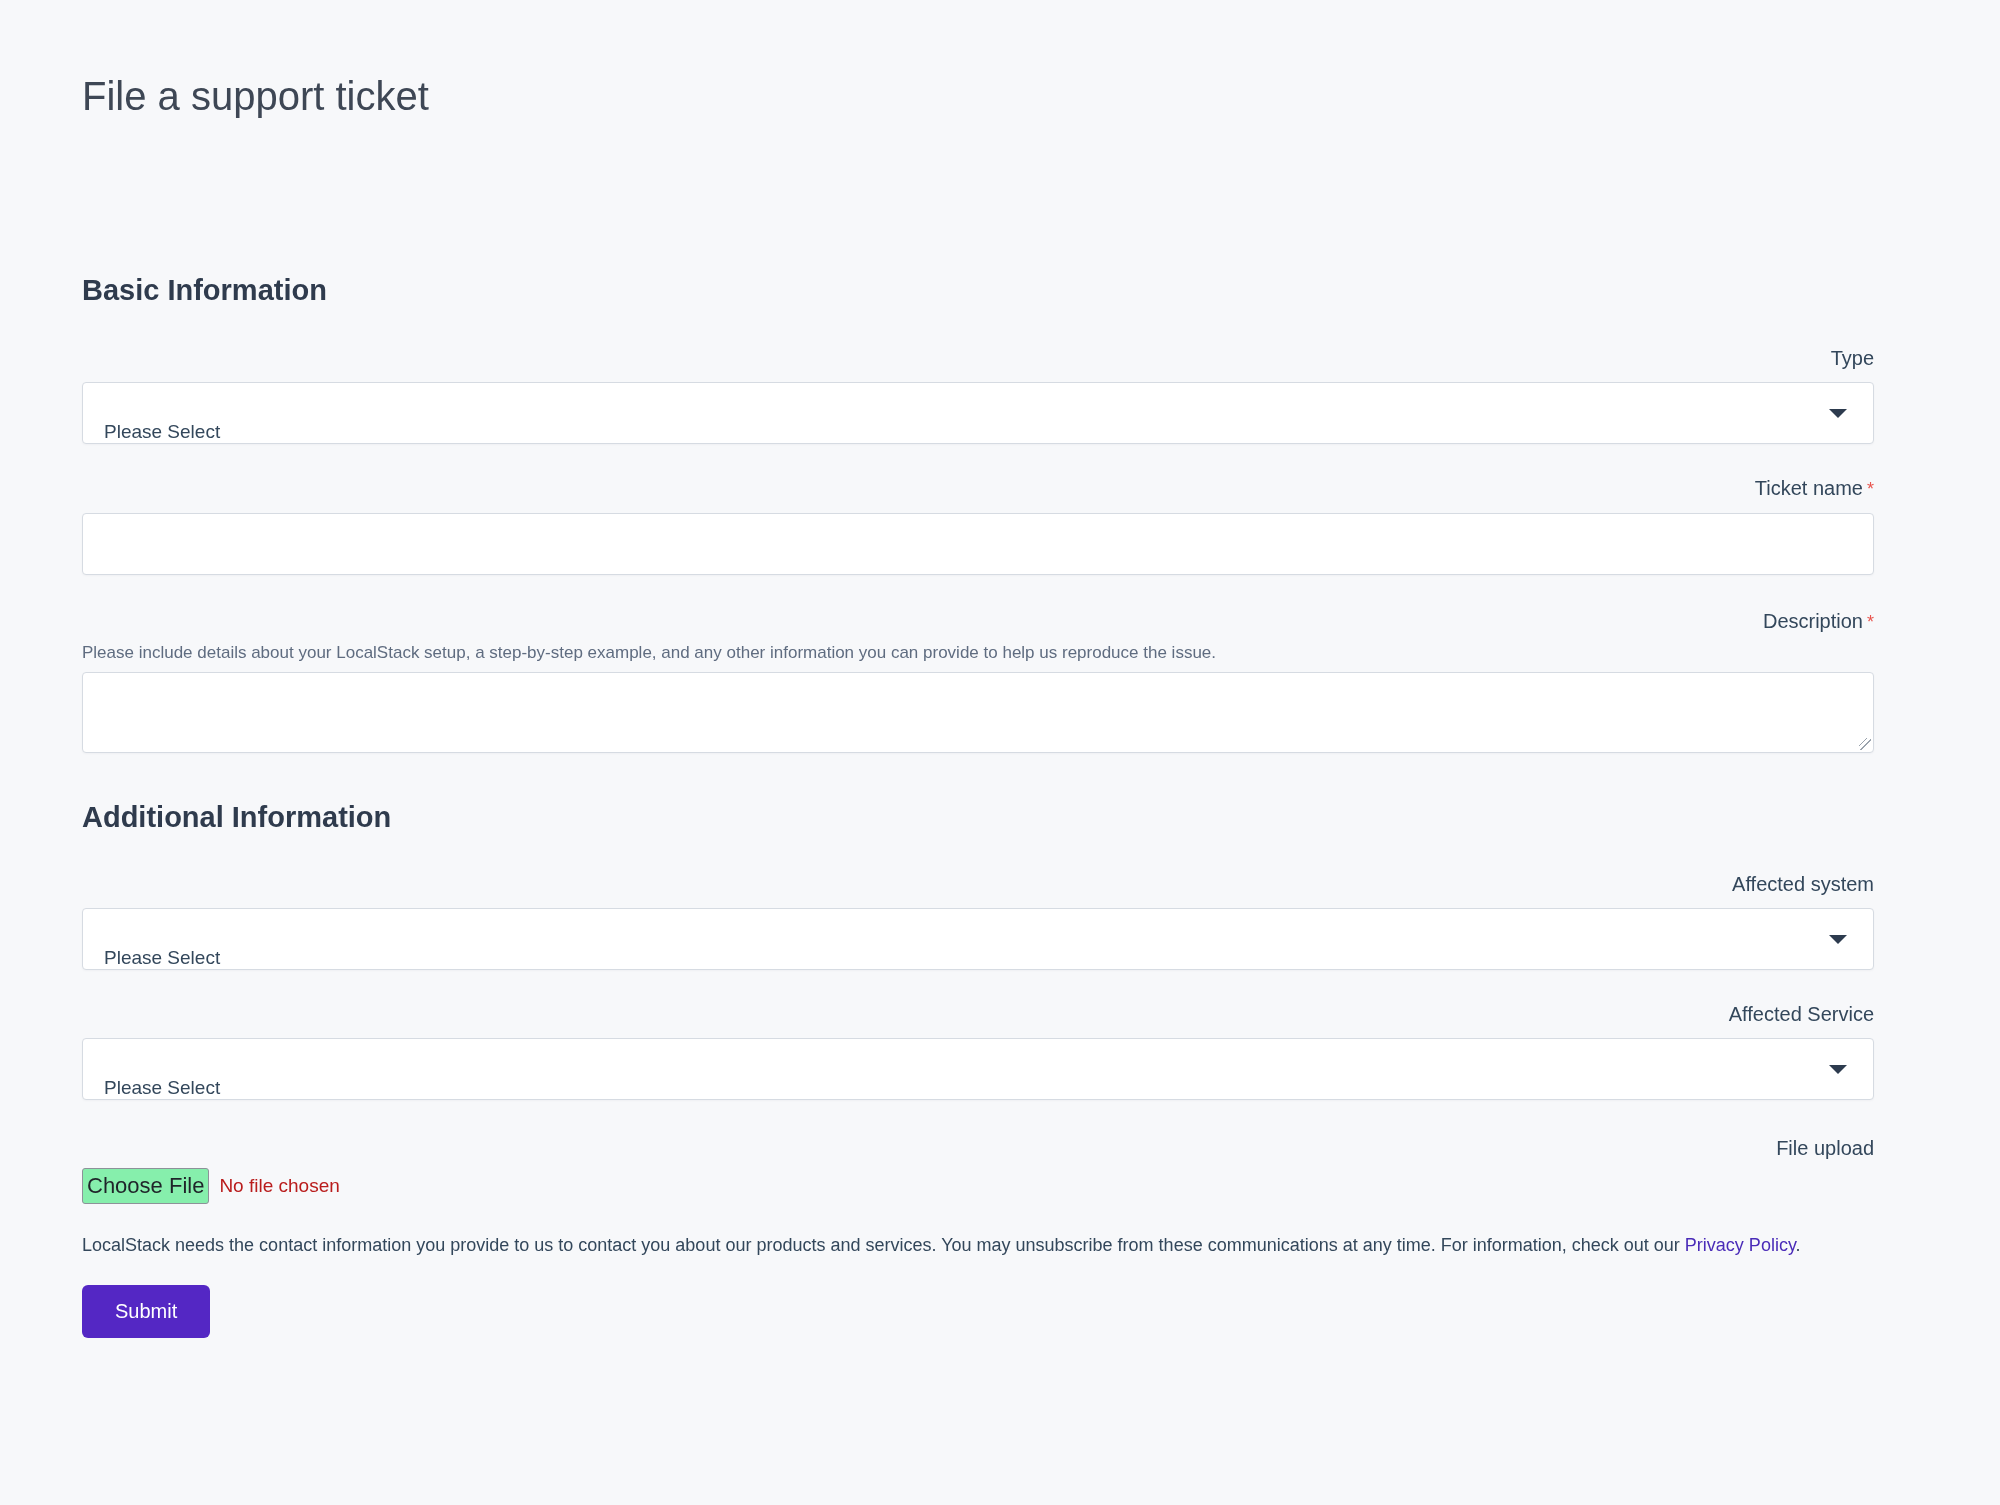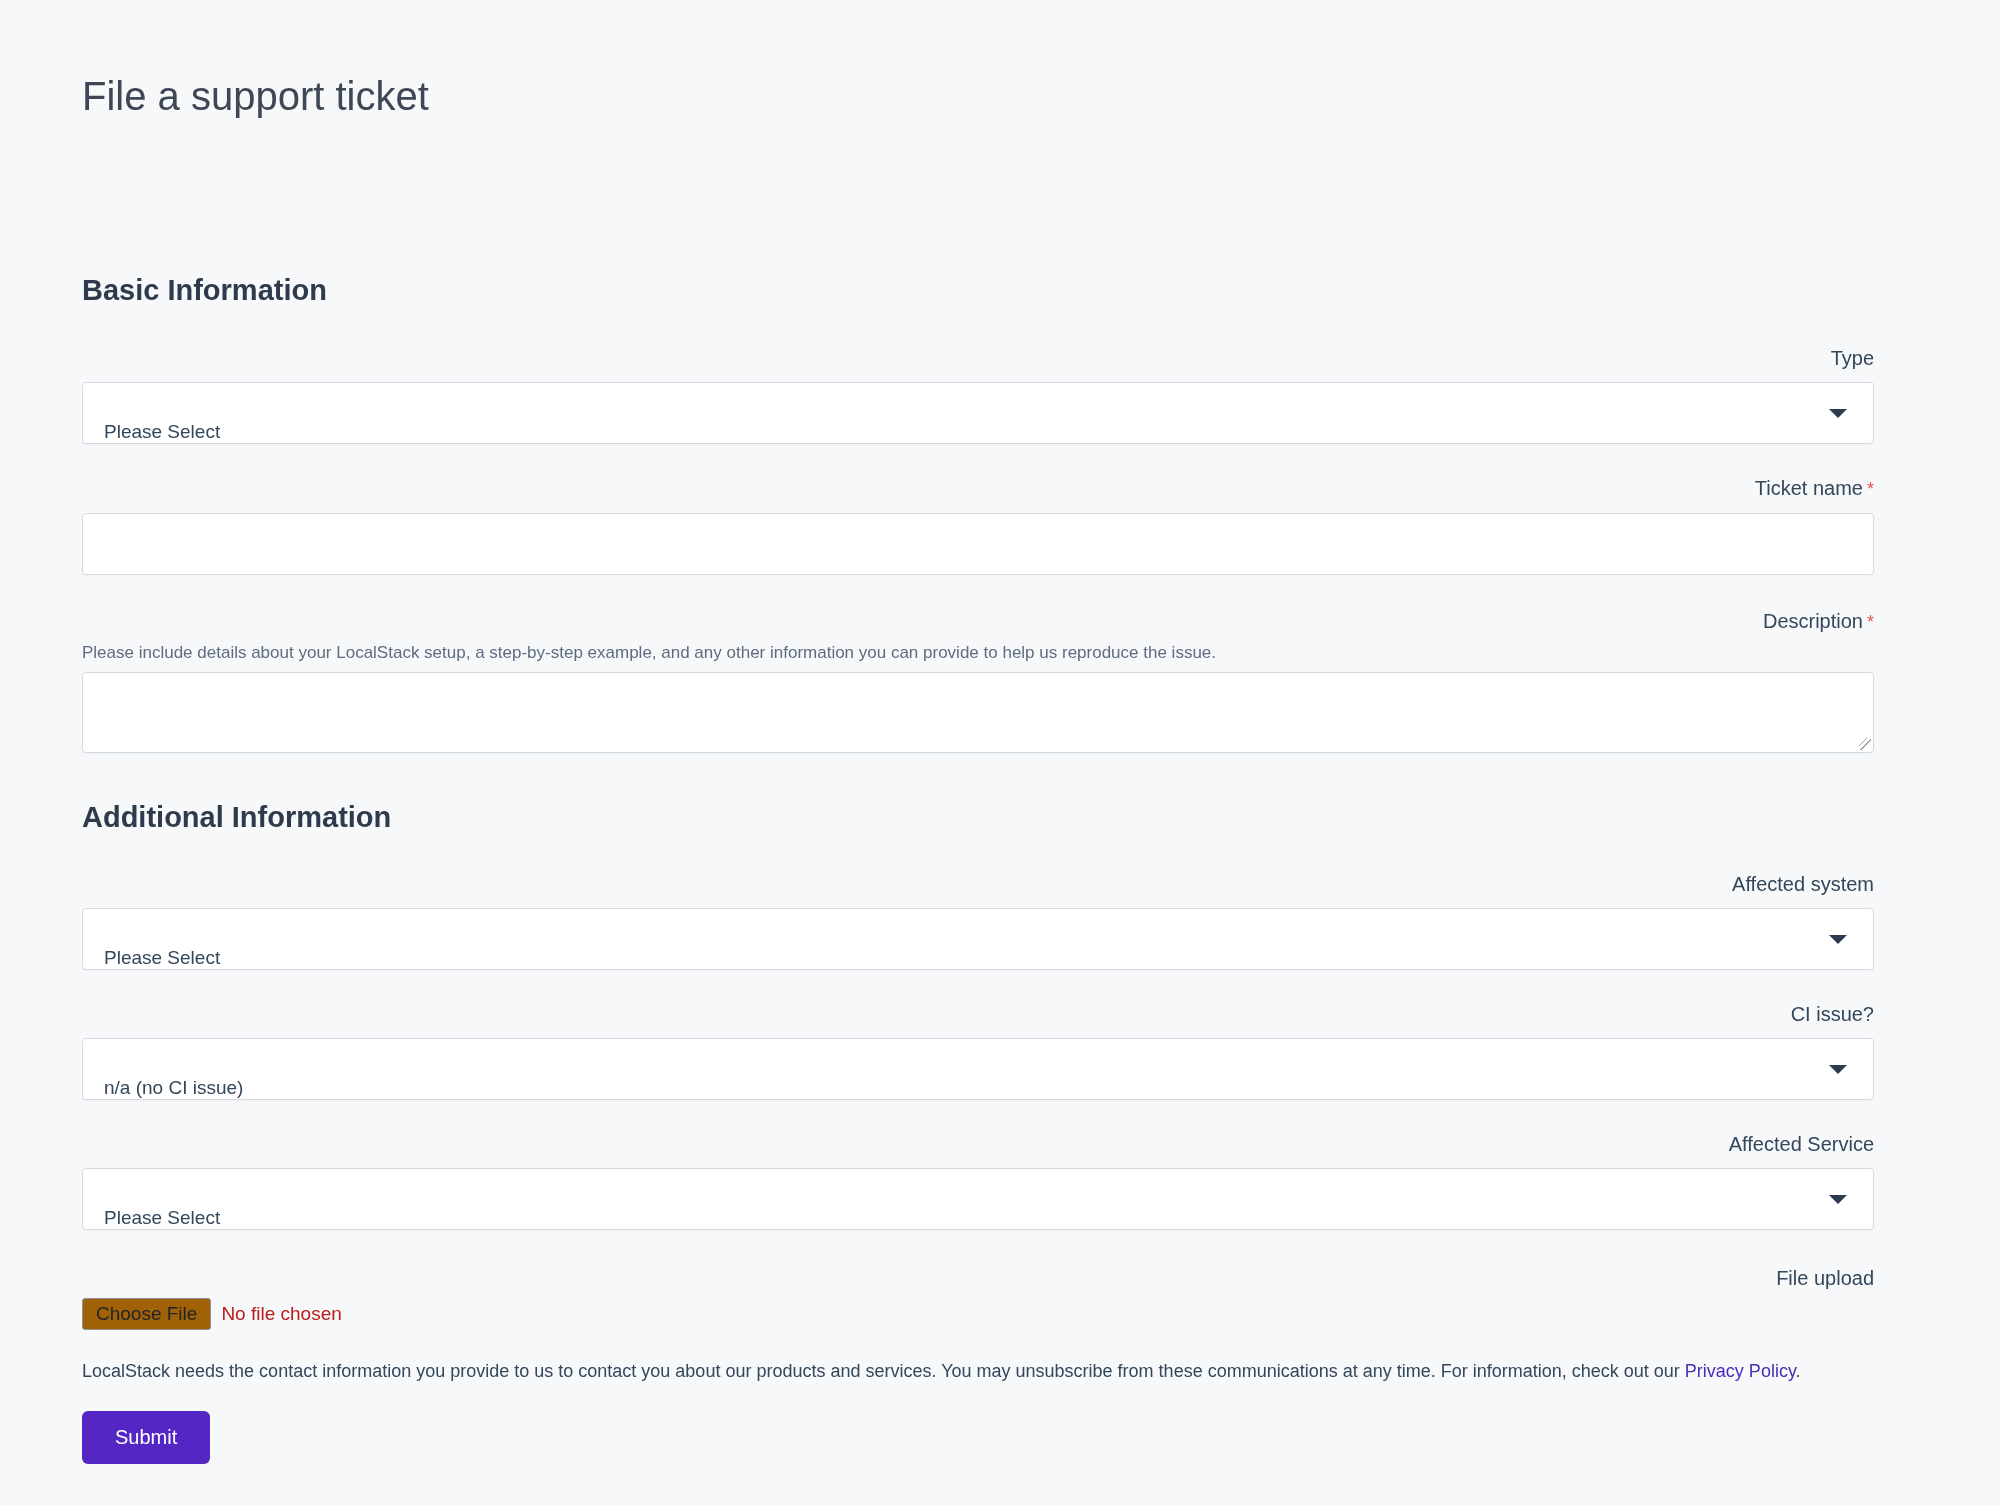--- a/index.html
+++ b/index.html
@@ -113,24 +113,24 @@
       linear-gradient(135deg, transparent 0 5px, #9aa3ad 5px 6px, transparent 6px 9px, #9aa3ad 9px 10px, transparent 10px);
   }
 
   .file-row {
     margin-top: 8px;
     display: flex;
     align-items: center;
   }
   .file-btn {
     display: inline-block;
-    padding: 4px 13px;
-    font-size: 19px;
+    padding: 4px 4px;
+    font-size: 22px;
     color: #1f2429;
-    background: #a16207;
+    background: #86efac;
     border: 1px solid #8d9299;
     border-radius: 3px;
     cursor: default;
   }
   .file-status {
     margin-left: 10px;
     font-size: 19px;
     color: #b91c1c;
   }
 
@@ -208,29 +208,20 @@
     <label class="label">
       <span>Affected system</span>
     </label>
     <div class="select-box">
       <span class="select-value">Please Select</span>
       <span class="caret"></span>
     </div>
   </div>
 
   
-  <div class="field mt-32">
-    <label class="label">
-      <span>CI issue?</span>
-    </label>
-    <div class="select-box">
-      <span class="select-value">n/a (no CI issue)</span>
-      <span class="caret"></span>
-    </div>
-  </div>
 
   
   <div class="field mt-32">
     <label class="label">
       <span>Affected Service</span>
     </label>
     <div class="select-box">
       <span class="select-value">Please Select</span>
       <span class="caret"></span>
     </div>

